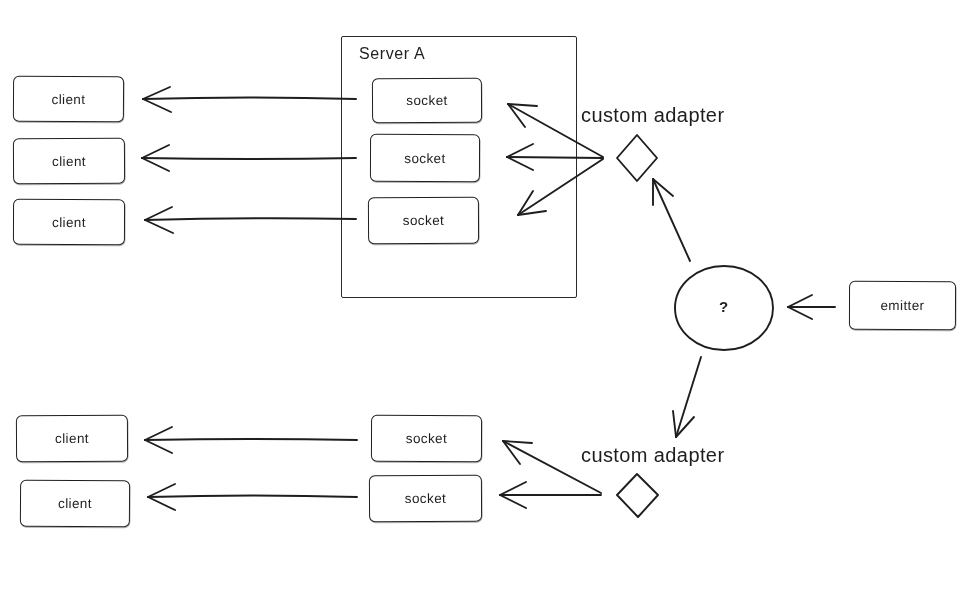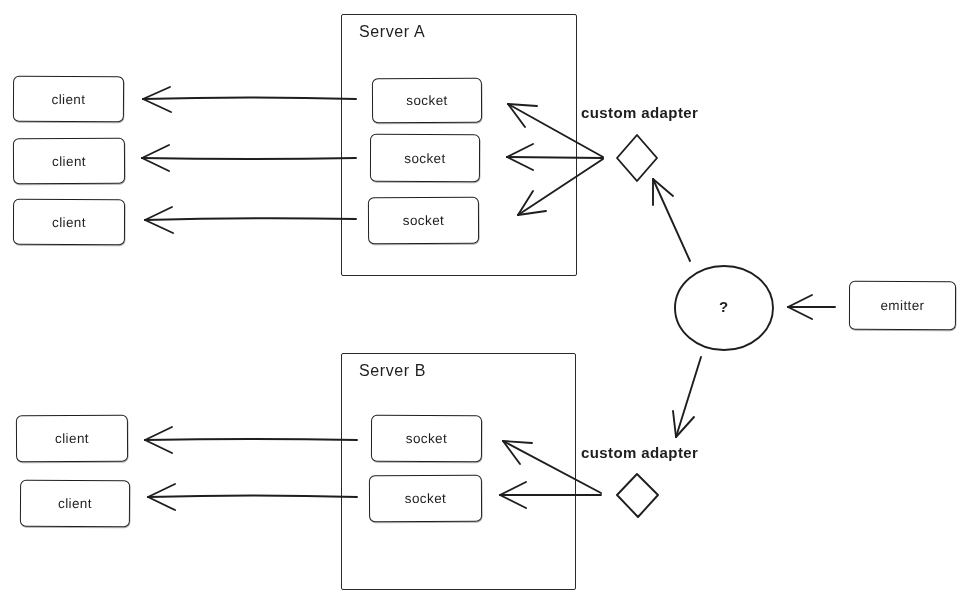--- a/index.html
+++ b/index.html
@@ -22,35 +22,35 @@
     justify-content: center;
     box-sizing: border-box;
     box-shadow: 0.5px 1px 0 rgba(30,30,30,0.35);
   }
   .container-box {
     position: absolute;
     border: 1.6px solid #2a2a2a;
     border-radius: 2px;
     box-sizing: border-box;
     background: transparent;
+    margin-top: 22px;
   }
   .box-label { font-size: 13.5px; letter-spacing: 0.4px; }
   .server-title {
     position: absolute;
     left: 17px;
     top: 8px;
     font-size: 16px;
     letter-spacing: 0.6px;
   }
   .adapter-label {
     position: absolute;
-    font-size: 15px;
+    font-size: 20px;
     letter-spacing: 0.4px;
     white-space: nowrap;
-    font-weight: bold;
   }
   .hub-label {
     position: absolute;
     font-size: 15px;
     font-weight: bold;
   }
   #connectors {
     position: absolute;
     left: 0; top: 0;
     width: 974px; height: 611px;
@@ -70,23 +70,20 @@
 </style>
 </head>
 <body>
 
 <div id="canvas">
 
   <div class="container-box" style="left:341px; top:14px; width:236px; height:262px;">
     <div class="server-title">Server A</div>
   </div>
 
-  <div class="container-box" style="left:341px; top:353px; width:235px; height:237px;">
-    <div class="server-title">Server B</div>
-  </div>
 
   <div class="node r2" style="left:372px; top:78px; width:110px; height:45px;">
     <span class="box-label">socket</span>
   </div>
   <div class="node r3" style="left:370px; top:134px; width:110px; height:48px;">
     <span class="box-label">socket</span>
   </div>
   <div class="node r2" style="left:368px; top:197px; width:111px; height:47px;">
     <span class="box-label">socket</span>
   </div>

